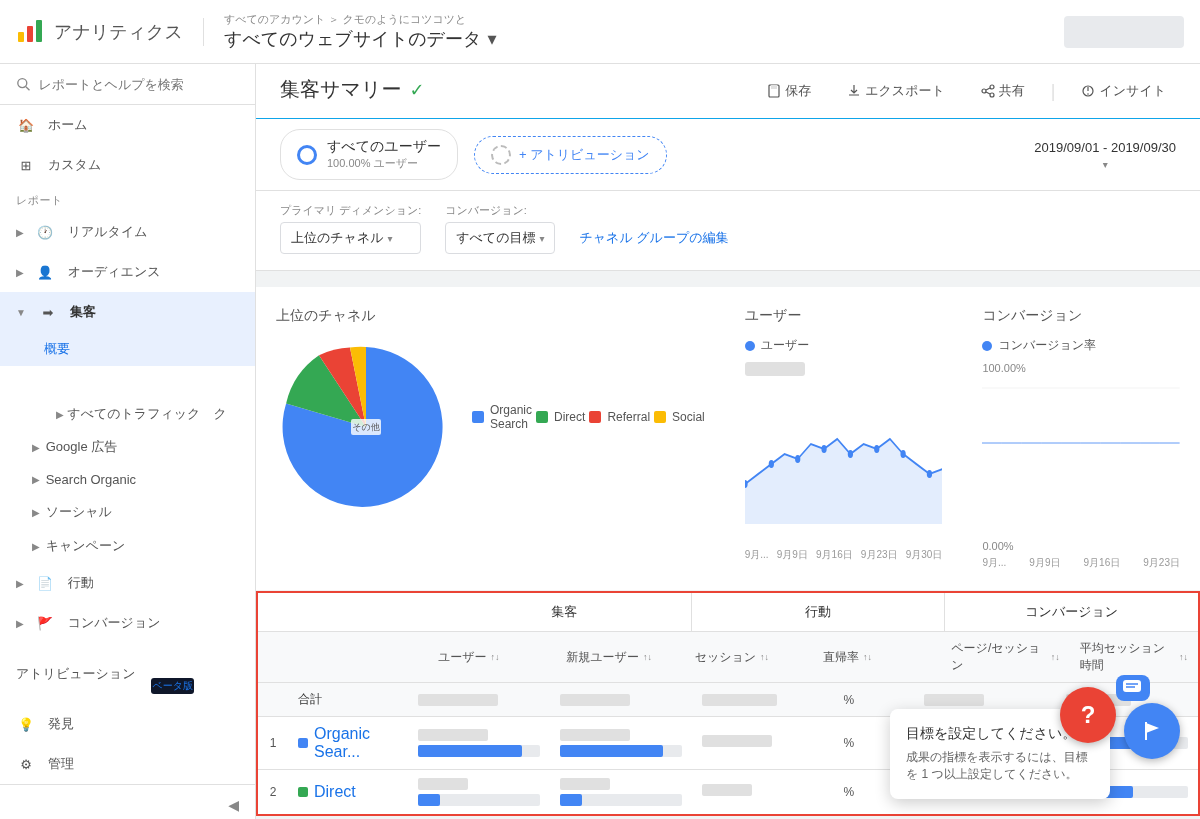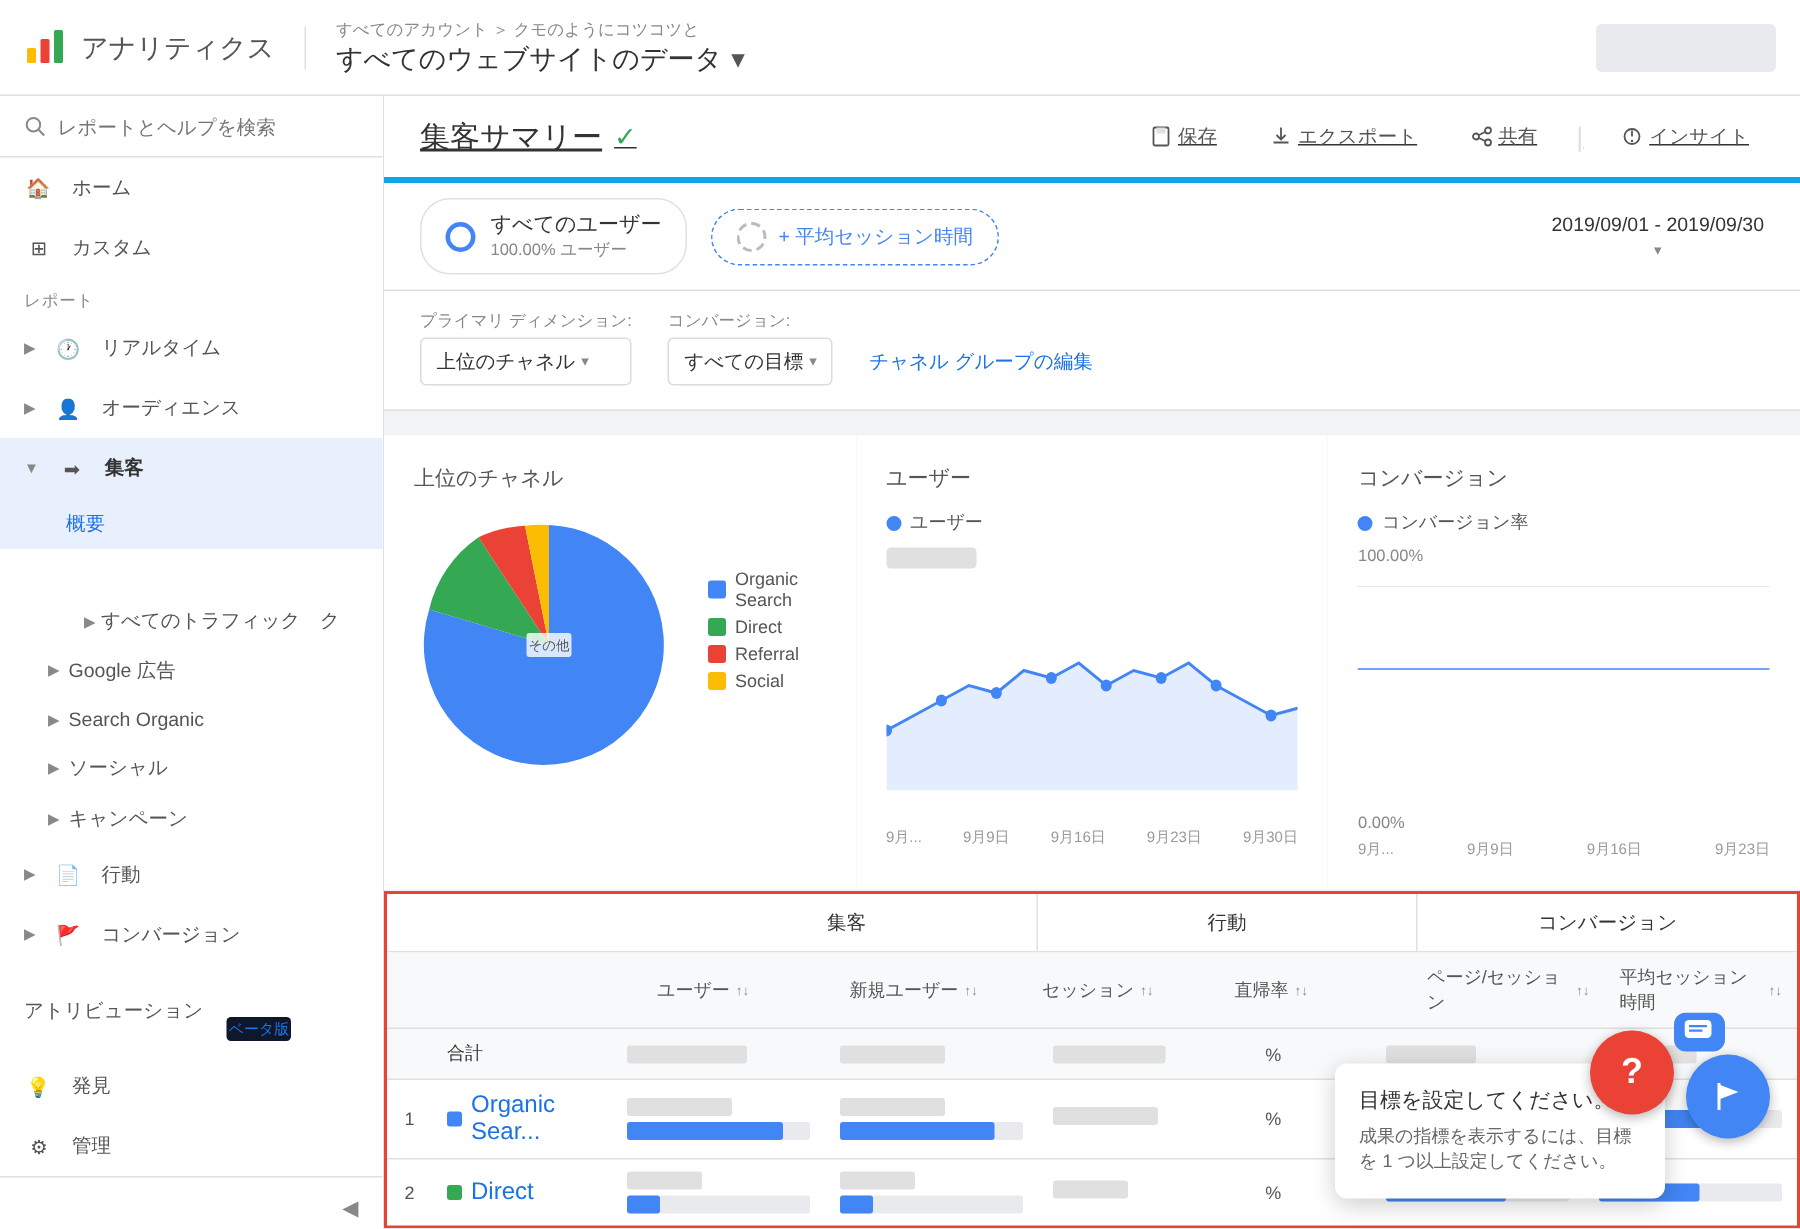--- a/index.html
+++ b/index.html
@@ -31,21 +31,21 @@
     .sidebar-sub-item.active { background: #e8f0fe; color: #1a73e8; font-weight: 500; }
     .sidebar-sub-sub-item { padding: 7px 16px 7px 56px; font-size: 13px; color: #555; cursor: pointer; margin-top: 32px; }
     .sidebar-group-item { display: flex; align-items: center; padding: 8px 16px 8px 32px; font-size: 13px; color: #555; cursor: pointer; gap: 6px; }
     .nav-arrow { font-size: 10px; color: #888; }
     .sidebar-highlight { background: #e8f0fe; }
     .sidebar-collapse-btn { padding: 12px 16px; display: flex; justify-content: flex-end; cursor: pointer; border-top: 1px solid #e0e0e0; }
     .beta-badge { background: #0f172a; color: #1a73e8; font-size: 10px; padding: 1px 1px; border-radius: 3px; margin-left: 4px; margin-top: 25px; }
 
     
     .content { flex: 1; overflow-y: auto; padding: 0; background: #f1f3f4; }
-    .content-header { background: #fff; padding: 12px 24px; display: flex; align-items: center; justify-content: space-between; border-bottom: 4px solid #0ea5e9; text-decoration: underline; }
+    .content-header { background: #fff; padding: 12px 24px; display: flex; align-items: flex-start; justify-content: space-between; border-bottom: 1px solid #0ea5e9; }
     .content-title { display: flex; align-items: center; gap: 8px; font-size: 20px; font-weight: 400; color: #333; }
     .content-title-check { color: #34a853; font-size: 18px; }
     .content-header-actions { display: flex; align-items: center; gap: 16px; }
     .content-action-btn { display: flex; align-items: center; gap: 4px; color: #555; font-size: 13px; cursor: pointer; padding: 6px 10px; border-radius: 4px; }
     .separator { color: #e0e0e0; font-size: 18px; }
 
     
     .filters-bar { background: #fff; padding: 12px 24px 16px; border-bottom: 1px solid #e0e0e0; display: flex; align-items: flex-end; gap: 24px; }
     .filter-group { display: flex; flex-direction: column; gap: 4px; }
     .filter-label { font-size: 11px; color: #888; }
@@ -57,21 +57,21 @@
     .segment-circle { width: 20px; height: 20px; border-radius: 50%; border: 3px solid #4285f4; }
     .segment-add { display: flex; align-items: center; gap: 8px; padding: 8px 16px; border: 1px dashed #4285f4; border-radius: 20px; color: #4285f4; cursor: pointer; font-size: 13px; }
     .segment-circle-empty { width: 20px; height: 20px; border-radius: 50%; border: 2px dashed #bbb; }
     .date-range { display: flex; align-items: center; gap: 4px; font-size: 13px; color: #333; cursor: pointer; flex-direction: column; }
     .date-range .arrow { font-size: 10px; color: #888; }
 
     
     .charts-grid { display: grid; grid-template-columns: 1fr 1fr 1fr; gap: 0; background: #e0e0e0; margin-top: 16px; }
     .chart-card { background: #fff; padding: 20px; }
     .chart-title { font-size: 14px; color: #555; margin-bottom: 12px; font-weight: 500; }
-    .chart-legend { display: flex; flex-direction: column; gap: 4px; margin-bottom: 20px; }
+    .chart-legend { display: flex; flex-direction: row; gap: 4px; margin-bottom: 20px; }
     .legend-item { display: flex; align-items: center; gap: 6px; font-size: 12px; color: #555; }
     .legend-dot { width: 12px; height: 12px; border-radius: 2px; flex-shrink: 0; }
     .legend-dot-circle { width: 10px; height: 10px; border-radius: 50%; flex-shrink: 0; }
     .pie-chart-container { display: flex; align-items: center; gap: 16px; }
     .pie-chart { width: 180px; height: 180px; flex-shrink: 0; }
 
     
     .line-chart-container { height: 160px; position: relative; }
     .chart-axis-labels { display: flex; justify-content: space-between; font-size: 10px; color: #999; margin-top: 4px; }
 
@@ -281,21 +281,21 @@
       <div class="segment-left">
         <div class="segment-all-users">
           <div class="segment-circle"></div>
           <div>
             <div style="font-size:14px;font-weight:500;">すべてのユーザー</div>
             <div style="font-size:11px;color:#888;">100.00% ユーザー</div>
           </div>
         </div>
         <div class="segment-add">
           <div class="segment-circle-empty"></div>
-          <span>+ 平均セッション時間</span>
+          <span>+ アトリビューション</span>
         </div>
       </div>
       <div class="date-range">
         <span>2019/09/01 - 2019/09/30</span>
         <span class="arrow">▾</span>
       </div>
     </div>
 
     <div class="filters-bar">
       <div class="filter-group">

